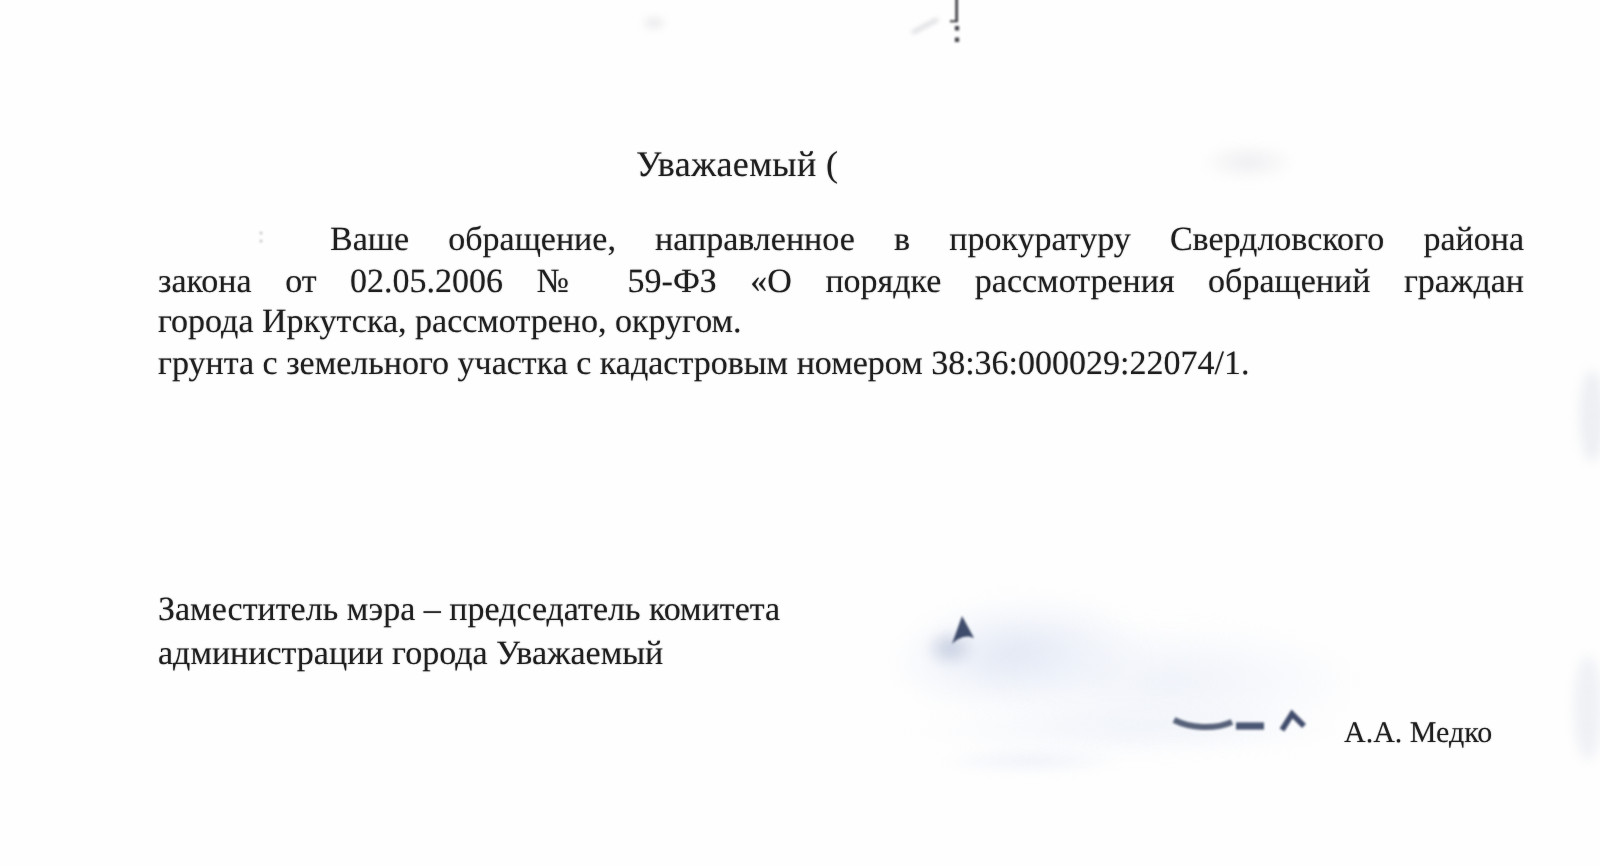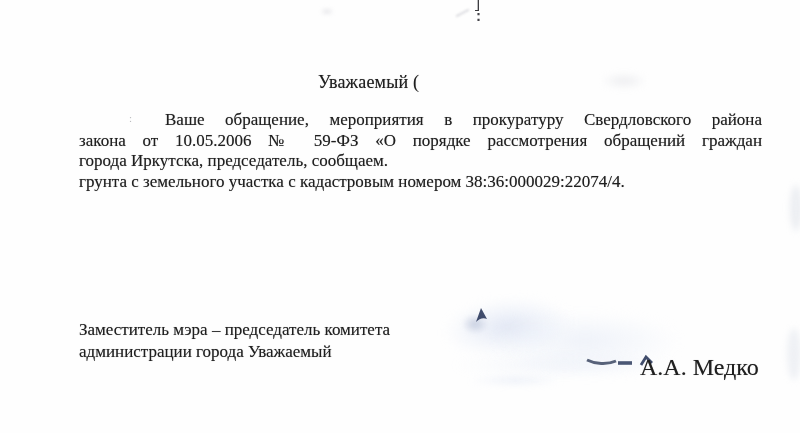--- a/index.html
+++ b/index.html
@@ -24,26 +24,26 @@
     position:absolute; left:79px; top:110px; width:683px;
     font-size:17px; line-height:20.6px;
   }
   .ln { text-align:justify; }
   .j  { text-align-last:justify; }
   .i1 { text-indent:86px; }
   .i2 { text-indent:48px; }
 
   
   .sig-block {
-    position:absolute; left:79px; top:319px; width:430px;
+    position:absolute; left:79px; top:294px; width:430px;
     font-size:17px; line-height:21.7px;
   }
   .sig-name {
-    position:absolute; left:640px; top:356px;
-    font-size:24px; line-height:22px;
+    position:absolute; left:672px; top:356px;
+    font-size:15px; line-height:22px;
   }
 
   
   .top-bracket {
     position:absolute; left:473px; top:-4px;
     font-family:"Liberation Mono","DejaVu Sans Mono",monospace;
     font-size:15px; color:#3c3c40; filter:blur(0.4px);
   }
   .top-colon {
     position:absolute; left:474px; top:9px;
@@ -116,24 +116,24 @@
   <div class="faint-slash"></div>
   <div class="faint-dot-top"></div>
   <div class="faint-smudge-salutation"></div>
   <span class="faint-colon">:</span>
   <div class="edge-blob-1"></div>
   <div class="edge-blob-2"></div>
 
   <div class="salutation txt">Уважаемый (</div>
 
   <div class="body-text txt">
-    <div class="ln j i1">Ваше обращение, мероприятия в прокуратуру Свердловского района</div>
-    <div class="ln j">закона от 10.05.2006 № 59-ФЗ «О порядке рассмотрения обращений граждан</div>
-    <div class="ln">города Иркутска, председатель, сообщаем.</div>
-    <div class="ln">грунта с земельного участка с кадастровым номером 38:36:000029:22074/4.</div>
+    <div class="ln j i1">Ваше обращение, направленное в прокуратуру Свердловского района</div>
+    <div class="ln j">закона от 02.05.2006 № 59-ФЗ «О порядке рассмотрения обращений граждан</div>
+    <div class="ln">города Иркутска, рассмотрено, округом.</div>
+    <div class="ln">грунта с земельного участка с кадастровым номером 38:36:000029:22074/1.</div>
   </div>
 
   <div class="sig-block txt">
     <div class="sig-line">Заместитель мэра – председатель комитета</div>
     <div class="sig-line">администрации города Уважаемый</div>
   </div>
 
   <div>
     <div class="smudge-cloud-a"></div>
     <div class="smudge-cloud-b"></div>

